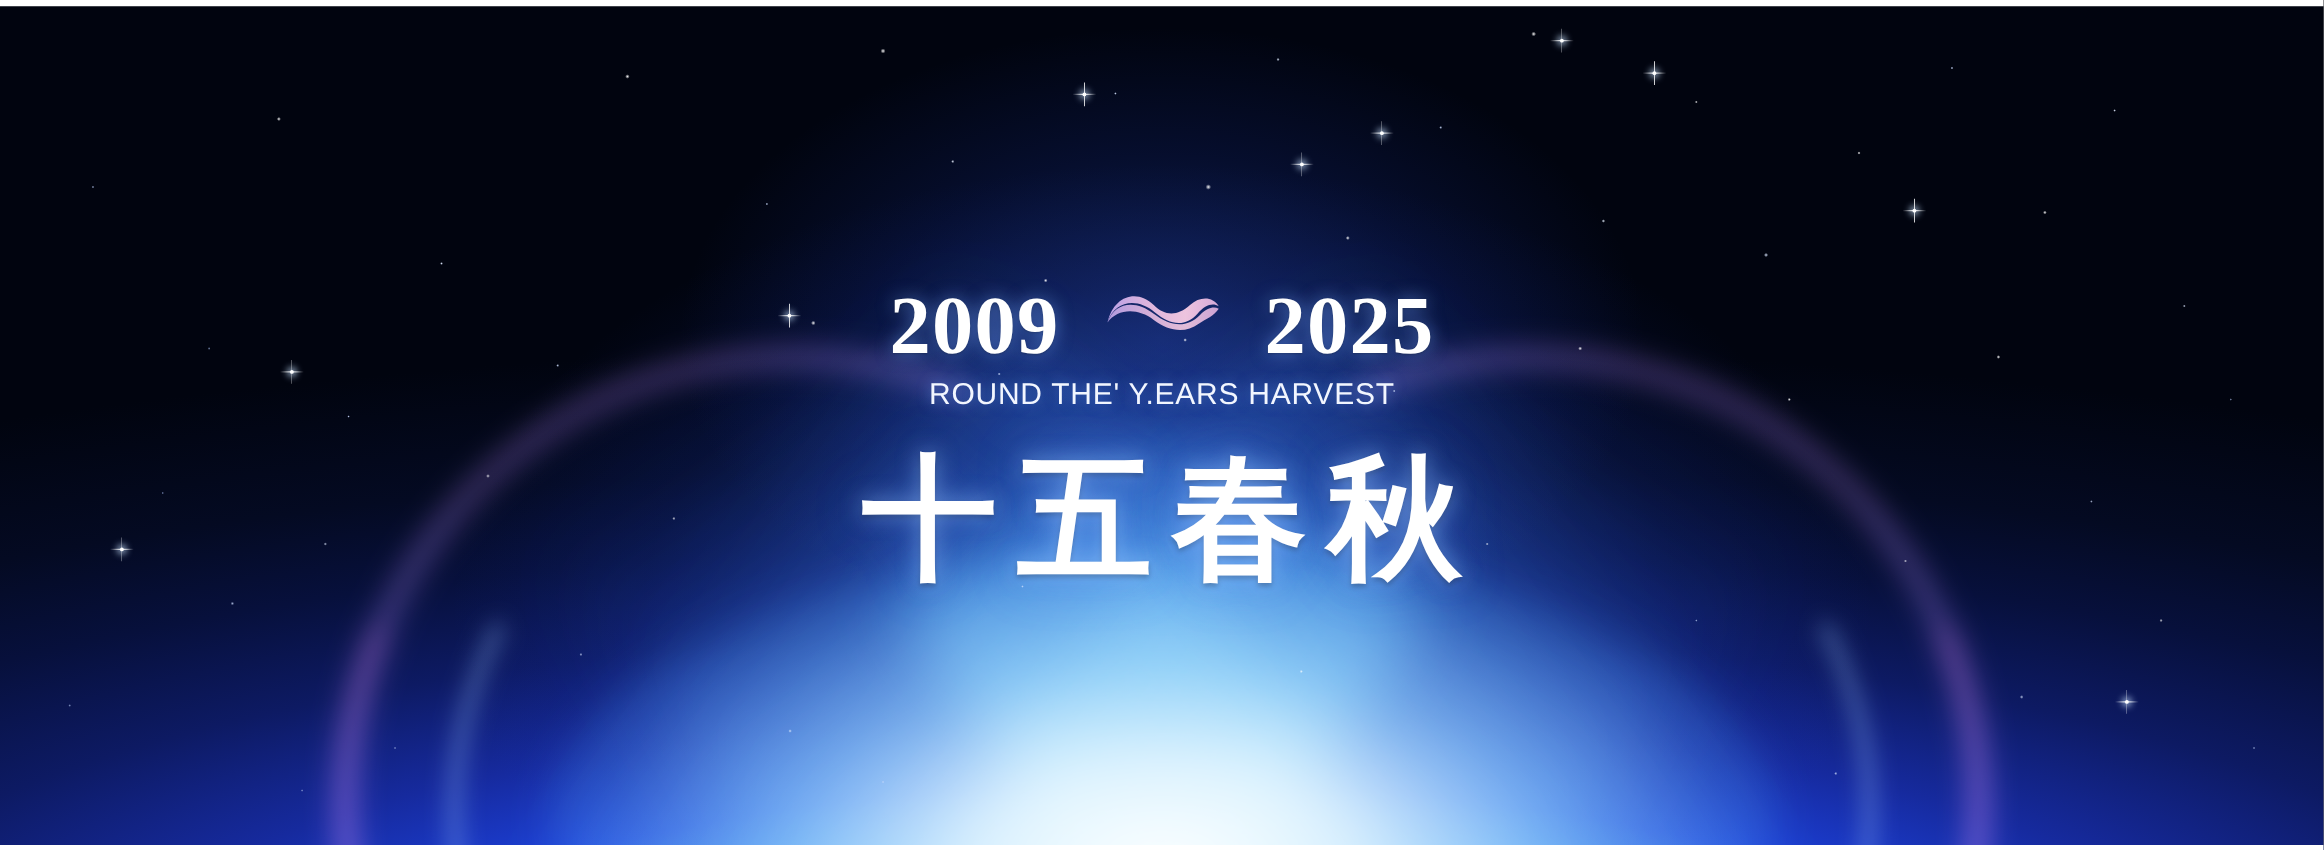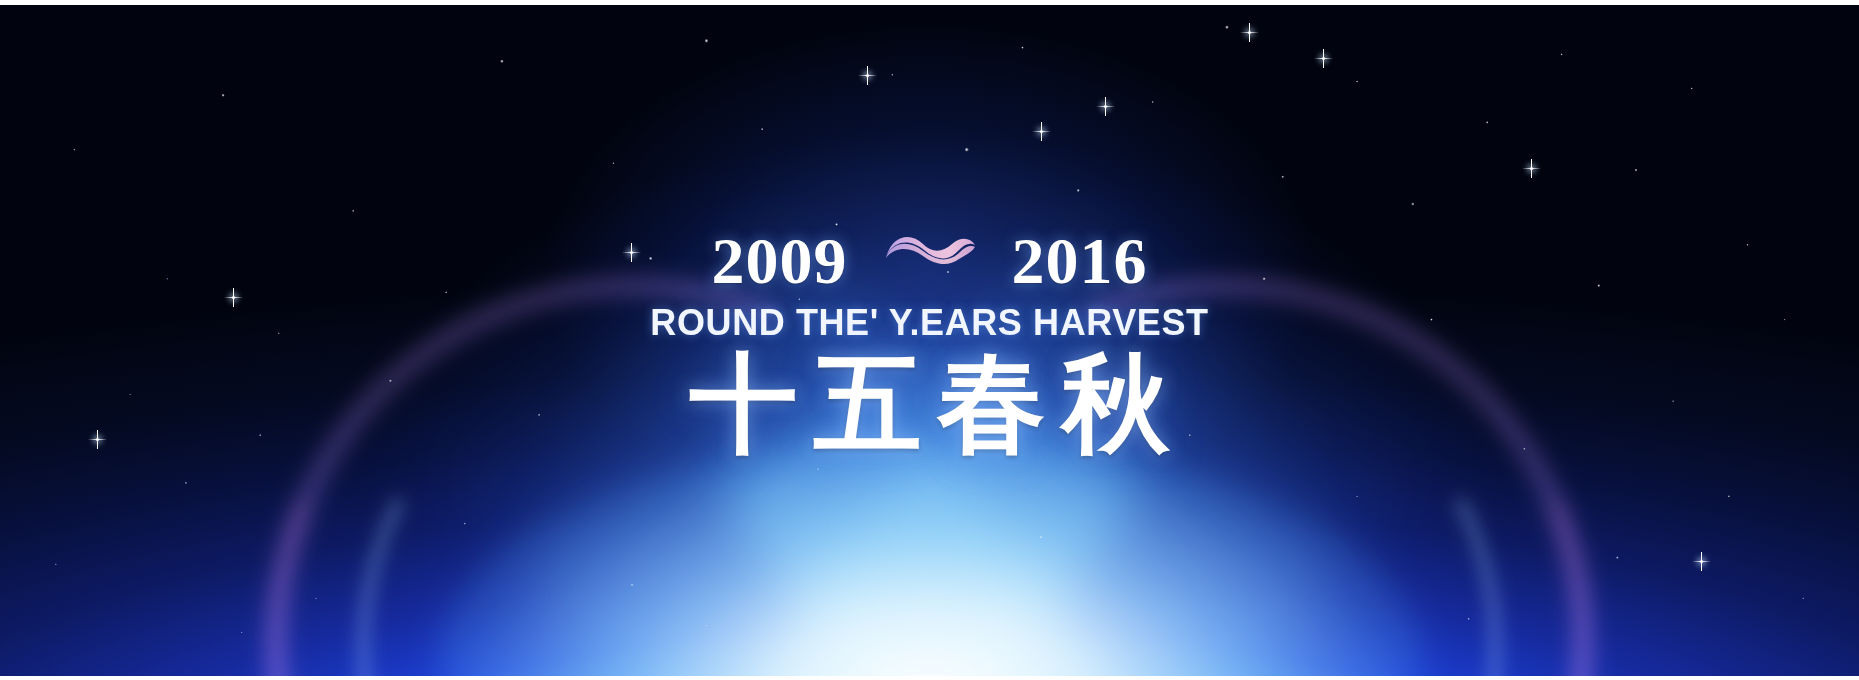--- a/index.html
+++ b/index.html
@@ -323,30 +323,30 @@
     margin: -14px 4px 0 4px;
   }
   .tilde svg { display: block; width: 100%; height: 100%; }
 
   .subtitle {
     position: absolute;
     top: 302px;
     left: 0;
     width: 100%;
     font-family: "Liberation Sans", sans-serif;
-    font-weight: 700;
-    font-size: 36px;
+    font-weight: 400;
+    font-size: 24px;
     letter-spacing: 0.6px;
     color: #f2f6ff;
     text-shadow: 0 0 10px rgba(110,165,255,0.5);
   }
 
   .headline {
     position: absolute;
-    top: 336px;
+    top: 348px;
     left: 0;
     width: 100%;
     display: flex;
     align-items: center;
     justify-content: center;
     gap: 64px;
   }
   .phrase {
     font-family: "DejaVu Sans", "Liberation Sans", sans-serif;
     font-weight: 700;
@@ -417,21 +417,21 @@
               <stop offset="100%" stop-color="#d6a9d8"></stop>
             </linearGradient>
           </defs>
           <path d="M4,27 C10,9 28,7 42,19 C54,29 66,31 76,20 C82,13 88,11 93,14
                    C88,6 78,6 70,13 C60,22 50,22 41,13 C28,0 9,5 4,27 Z" fill="url(#tildeGrad)"></path>
           <path d="M4,27 C10,10 27,9 41,20 C54,30 67,32 78,21 C84,15 89,14 93,16
                    C89,22 83,24 77,28 C66,36 53,34 41,25 C28,15 12,16 4,27 Z" fill="url(#tildeGrad)" opacity="0.95"></path>
         </svg>
       </span>
 
-      <span class="year">2016</span>
+      <span class="year">2025</span>
     </div>
 
     <div class="subtitle">ROUND THE' Y.EARS  HARVEST</div>
 
     <div class="headline">
       <span class="phrase">十五春秋</span>
     </div>
 
   </div>
 

